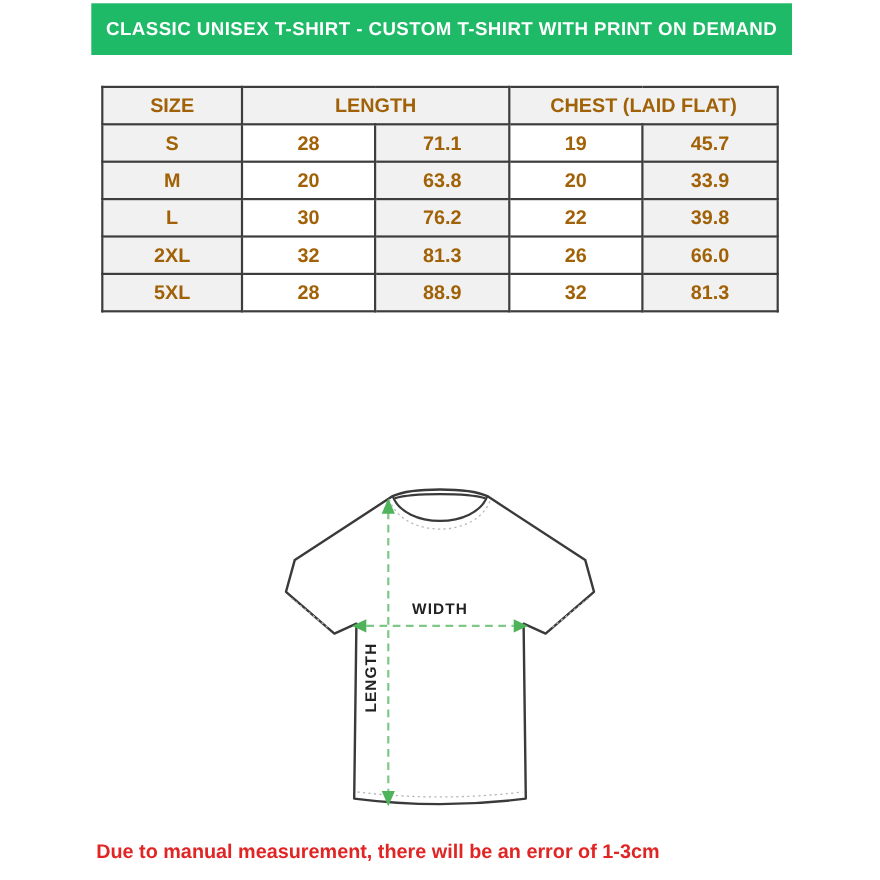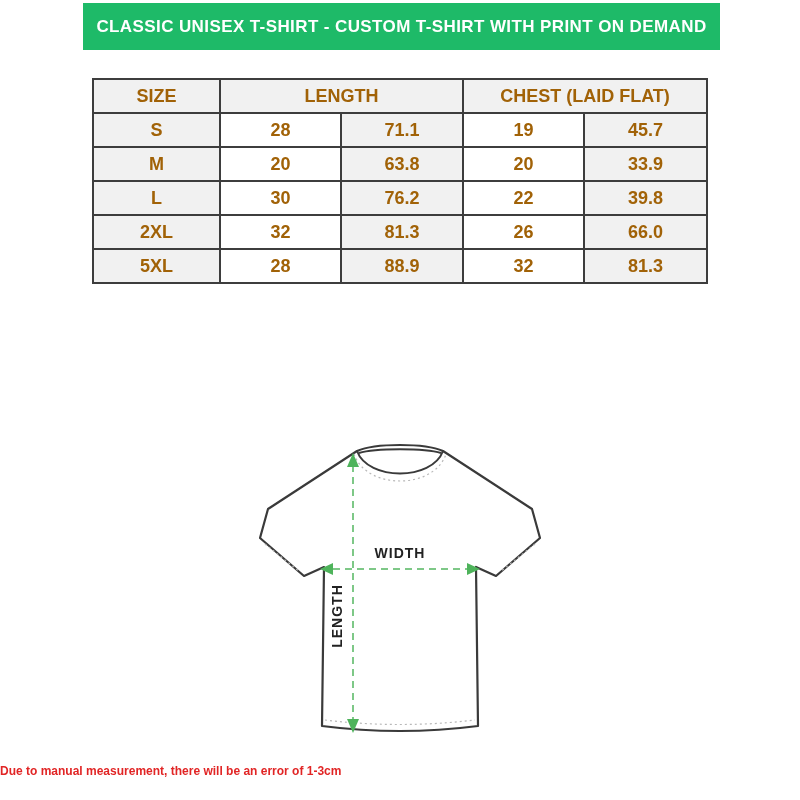--- a/index.html
+++ b/index.html
@@ -69,21 +69,22 @@
     font-weight: bold;
     fill: #222222;
     letter-spacing: 1px;
   }
 
   
   .note {
     position: absolute;
     left: 0; top: 764px;
     width: 687px;
-    font-size: 12px;
+    text-align: center;
+    font-size: 18px;
     font-weight: bold;
     color: var(--note, #e12525);
   }
 </style>
 </head>
 <body>
 
 <div class="banner">
   <span class="banner-title">CLASSIC UNISEX T-SHIRT - CUSTOM T-SHIRT WITH PRINT ON DEMAND</span>
 </div>

